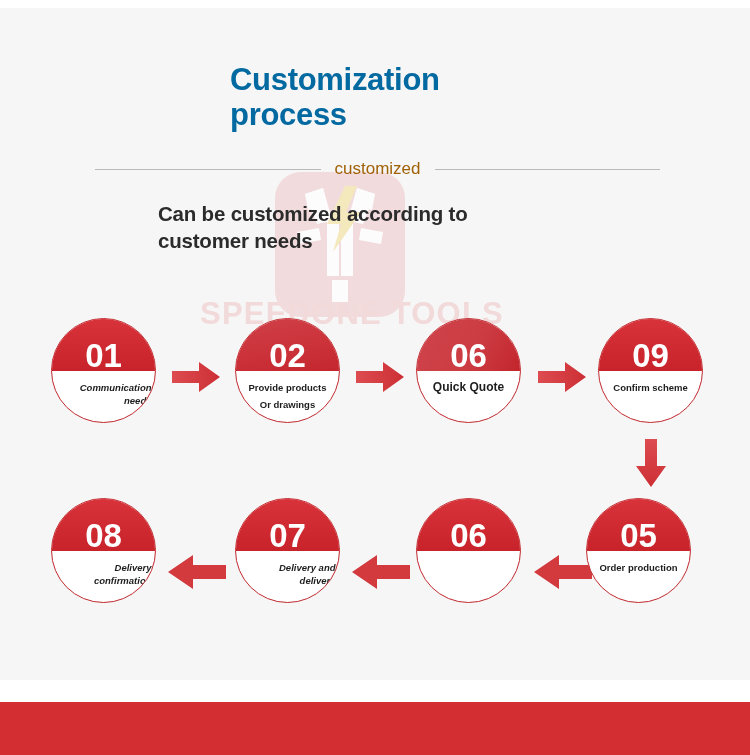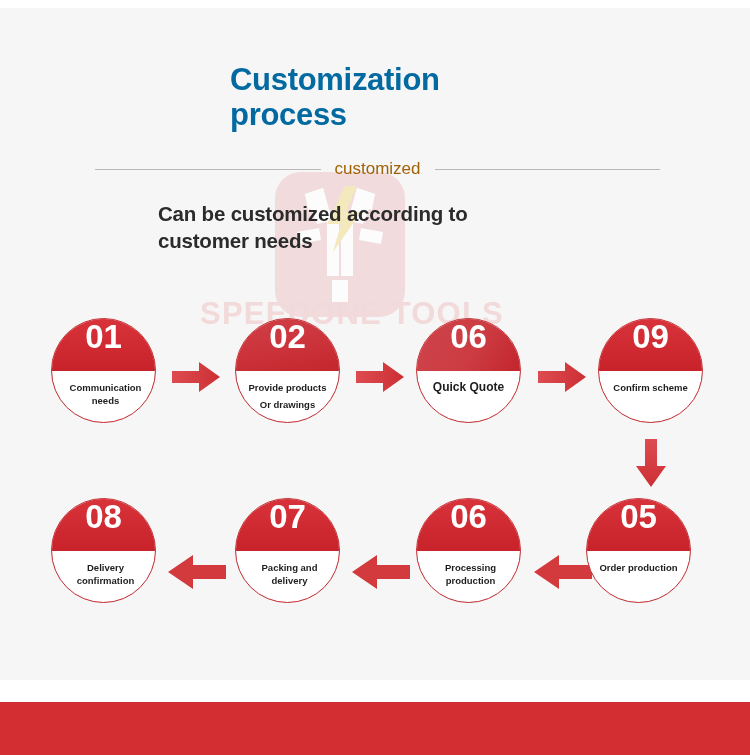--- a/index.html
+++ b/index.html
@@ -121,21 +121,21 @@
     border: 1px solid #c0282d;
     box-sizing: border-box;
   }
   .step .top-half {
     position: absolute;
     left: 0; top: 0;
     width: 100%;
     height: 50%;
     background: linear-gradient(180deg, #d8333a 0%, #cf2a31 55%, #c8232a 100%);
     display: flex;
-    align-items: flex-start;
+    align-items: flex-end;
     justify-content: center;
   }
   .step.shade-a .top-half {
     background: linear-gradient(170deg, #d04047 0%, #cb3139 60%, #c4262d 100%);
   }
   .step.shade-b .top-half {
     background: linear-gradient(120deg, #cf444b 0%, #cc3b42 58%, #c3252c 100%);
   }
   .step .num {
     font-size: 33px;
@@ -159,21 +159,21 @@
     box-sizing: border-box;
   }
   .step .label {
     font-size: 9.5px;
     font-weight: bold;
     color: #1d1d1d;
     line-height: 13px;
     text-align: center;
     width: 92px;
   }
-  .step .label.left-align { text-align: center; padding-left: 4px; }
+  .step .label.left-align { text-align: right; padding-left: 4px; font-style: italic; }
   .step .label.spaced { margin-bottom: 4px; }
   .step .label.big { font-size: 12px; }
 
   
   .arrow-right, .arrow-left, .arrow-down {
     position: absolute;
   }
   .arrow-right svg, .arrow-left svg, .arrow-down svg { display: block; }
 
   
@@ -329,39 +329,35 @@
       <svg width="58" height="34" viewBox="0 0 58 34">
         <path d="M58 10 L25 10 L25 0 L0 17 L25 34 L25 24 L58 24 Z" fill="#d33a3e"></path>
       </svg>
     </div>
 
     <div class="step" style="left:235px; top:498px;">
       <div class="top-half">
         <span class="num">07</span>
       </div>
       <div class="bottom-half">
-        <div class="label left-align">Packing and</div>
+        <div class="label left-align">Delivery and</div>
         <div class="label left-align">delivery</div>
       </div>
     </div>
 
     <div class="arrow-left" style="left:352px; top:555px;">
       <svg width="58" height="34" viewBox="0 0 58 34">
         <path d="M58 10 L25 10 L25 0 L0 17 L25 34 L25 24 L58 24 Z" fill="#d33a3e"></path>
       </svg>
     </div>
 
     <div class="step" style="left:416px; top:498px;">
       <div class="top-half">
         <span class="num">06</span>
       </div>
-      <div class="bottom-half">
-        <div class="label left-align">Processing</div>
-        <div class="label left-align">production</div>
-      </div>
     </div>
 
     <div class="arrow-left" style="left:534px; top:555px;">
       <svg width="58" height="34" viewBox="0 0 58 34">
         <path d="M58 10 L25 10 L25 0 L0 17 L25 34 L25 24 L58 24 Z" fill="#d33a3e"></path>
       </svg>
     </div>
 
     <div class="step" style="left:586px; top:498px;">
       <div class="top-half">

